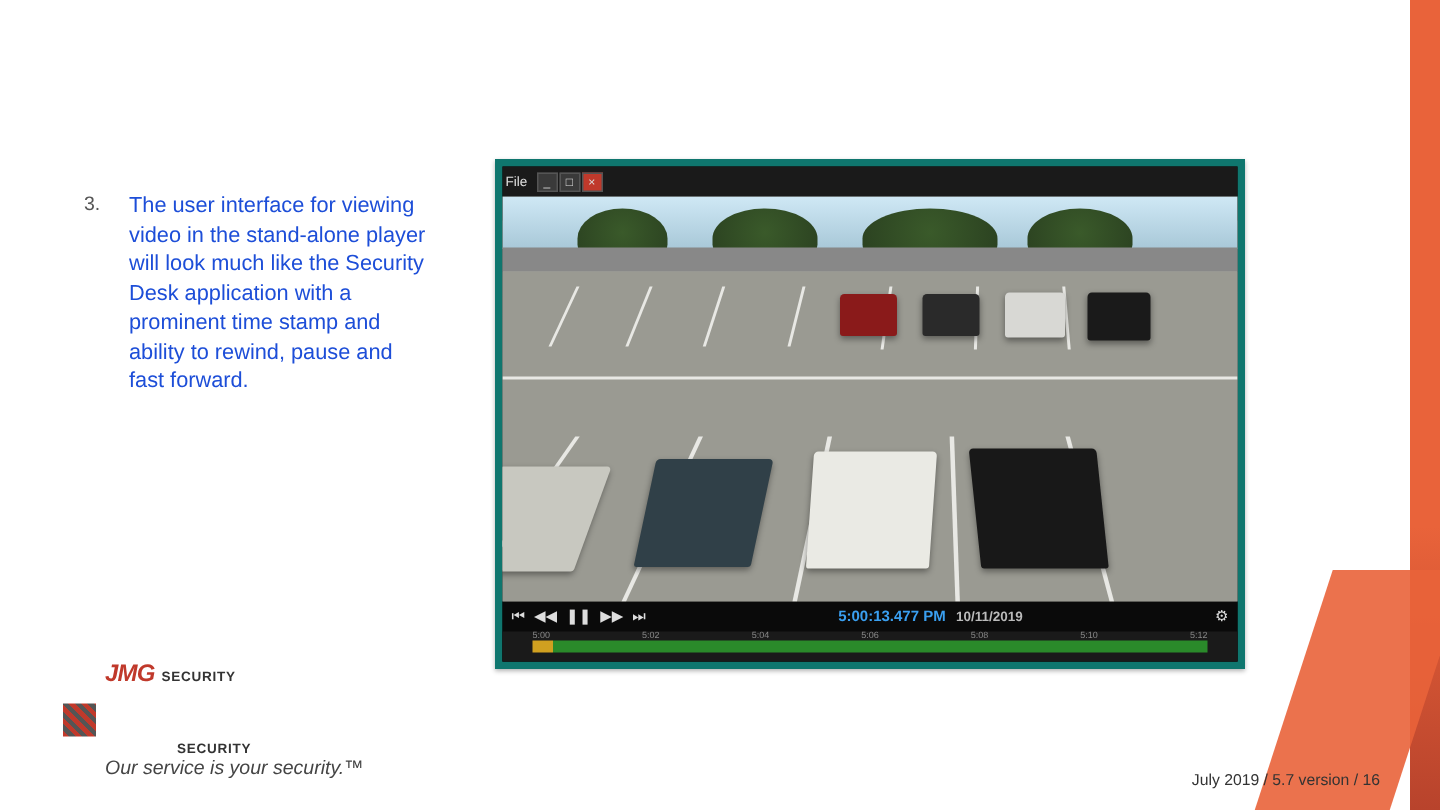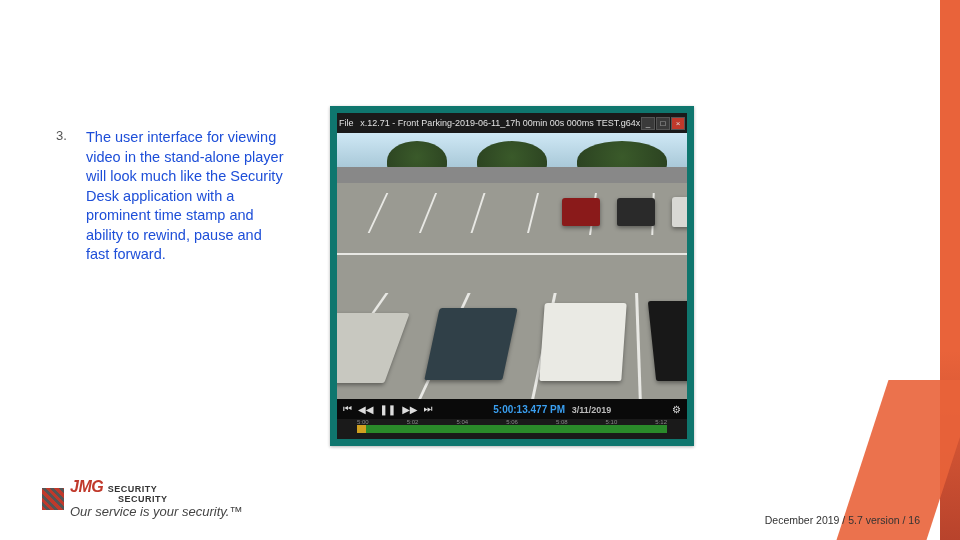--- a/index.html
+++ b/index.html
@@ -4,21 +4,21 @@
 <style>
   * { box-sizing: border-box; margin: 0; padding: 0; }
   html, body { width: 960px; height: 540px; font-family: "Segoe UI", Arial, sans-serif; background: #fff; overflow: hidden; }
   .slide { position: relative; width: 960px; height: 540px; }
   .accent-bar { position: absolute; right: 0; top: 0; width: 20px; height: 540px; background: linear-gradient(180deg, #e9633a 0%, #e9633a 65%, #b8432c 100%); }
   .accent-diag { position: absolute; right: 14px; bottom: -40px; width: 90px; height: 200px; background: #e9633a; transform: skewX(-18deg); opacity: 0.9; }
   .title { position: absolute; left: 42px; top: 48px; font-size: 32px; font-weight: 700; color: #c84f34; letter-spacing: 0.2px; }
   .content { position: absolute; left: 56px; top: 128px; width: 230px; display: flex; gap: 16px; }
   .num { font-size: 13px; color: #555; min-width: 14px; }
   .para { font-size: 14.5px; line-height: 1.35; color: #1d4ed8; }
-  .player { position: absolute; left: 330px; top: 106px; width: 364px; height: 340px; border: 7px solid #0f766e; background: #000; display: flex; flex-direction: column; box-shadow: 0 1px 3px rgba(0,0,0,0.3); }
+  .player { position: absolute; left: 330px; top: 106px; width: 500px; height: 340px; border: 5px solid #0f766e; background: #000; display: flex; flex-direction: column; box-shadow: 0 1px 3px rgba(0,0,0,0.3); }
   .titlebar { height: 20px; background: #1a1a1a; display: flex; align-items: center; color: #e0e0e0; font-size: 9px; padding: 0 2px; }
   .titlebar .menu { margin-right: 6px; }
   .titlebar .wtitle { flex: 1; text-align: center; white-space: nowrap; overflow: hidden; }
   .winbtns { display: flex; gap: 1px; }
   .winbtn { width: 14px; height: 13px; background: #3a3a3a; display: flex; align-items: center; justify-content: center; font-size: 8px; color: #ddd; border: 1px solid #555; }
   .winbtn.close { background: #c0392b; }
   .overlay-label { background: rgba(0,0,0,0.55); color: #fff; font-size: 9px; padding: 3px 6px; align-self: flex-start; margin: 0; }
   .video-area { flex: 1; position: relative; background: linear-gradient(180deg, #9aa09a 0%, #b0b0aa 40%, #8a8a82 100%); overflow: hidden; }
   .sky { position: absolute; top: 0; left: 0; right: 0; height: 35px; background: linear-gradient(180deg, #cfe8f5 0%, #a8c8d8 100%); }
   .tree { position: absolute; top: 8px; width: 60px; height: 40px; background: radial-gradient(circle at 50% 40%, #3a5a2a, #2a4020); border-radius: 50% 50% 40% 40%; }
@@ -31,41 +31,40 @@
   .ctrl-btn { color: #ddd; font-size: 10px; cursor: default; }
   .timestamp { flex: 1; text-align: center; color: #3a9ff0; font-size: 10px; font-weight: 600; }
   .date { color: #bbb; font-size: 9px; margin-left: 4px; }
   .timeline { height: 20px; background: #1a1a1a; position: relative; display: flex; align-items: center; }
   .tl-track { position: absolute; left: 20px; right: 20px; top: 6px; height: 8px; background: linear-gradient(90deg, #d0a020 0%, #d0a020 3%, #2a8a2a 3%, #2a8a2a 100%); }
   .tl-ticks { position: absolute; left: 20px; right: 20px; top: 0; display: flex; justify-content: space-between; font-size: 6px; color: #888; }
   .logo { position: absolute; left: 42px; bottom: 22px; display: flex; align-items: center; gap: 6px; }
   .logo-mark { width: 22px; height: 22px; background: repeating-linear-gradient(45deg, #c0392b 0 3px, #555 3px 6px); }
   .logo-text { display: flex; flex-direction: column; line-height: 1; }
   .logo-jmg { font-weight: 900; font-size: 16px; font-style: italic; color: #c0392b; letter-spacing: -0.5px; }
-  .logo-sec { font-weight: 800; font-size: 9px; color: #333; letter-spacing: 0.5px; }
+  .logo-sec { font-weight: 800; font-size: 9px; color: #333; letter-spacing: 0.5px; margin-top: 37px; }
   .tagline { font-size: 13px; color: #444; font-style: italic; margin-top: 1px; }
   .footer { position: absolute; right: 40px; bottom: 14px; font-size: 10.5px; color: #333; z-index: 5; }
 </style>
 </head>
 <body>
 
 <div class="slide">
   <div class="accent-bar"></div>
   <div class="accent-diag"></div>
 
 
   <div class="content">
     <div class="num">3.</div>
     <div class="para">The user interface for viewing video in the stand-alone player will look much like the Security Desk application with a prominent time stamp and ability to rewind, pause and fast forward.</div>
   </div>
 
   <div class="player">
     <div class="titlebar">
       <span class="menu">File</span>
-      <span class="wtitle">x.12.71 - Front Parking-2019-06-11_17h 00min 00s 000ms TEST.g64x</span>
       <div class="winbtns">
         <div class="winbtn">_</div>
         <div class="winbtn">□</div>
         <div class="winbtn close">×</div>
       </div>
     </div>
     <div class="video-area">
       <div class="overlay-label">x.12.71 - Front Parking</div>
       <div class="sky"></div>
       <div class="tree" style="left:50px"></div>
@@ -104,21 +103,21 @@
     </div>
     <div class="controls">
       <div class="ctrl-row">
         <span class="ctrl-btn">⏮</span>
         <span class="ctrl-btn">◀◀</span>
         <span class="ctrl-btn">❚❚</span>
         <span class="ctrl-btn">▶▶</span>
         <span class="ctrl-btn">⏭</span>
         <span class="timestamp">
           <span>5:00:13.477 PM</span>
-          <span class="date">3/11/2019</span>
+          <span class="date">10/11/2019</span>
         </span>
         <span class="ctrl-btn">⚙</span>
       </div>
       <div class="timeline">
         <div class="tl-ticks">
           <span>5:00</span>
           <span>5:02</span>
           <span>5:04</span>
           <span>5:06</span>
           <span>5:08</span>
@@ -135,14 +134,14 @@
     <div class="logo-text">
       <div>
         <span class="logo-jmg">JMG</span>
         <span class="logo-sec">SECURITY</span>
       </div>
       <span class="logo-sec" style="margin-left:48px">SECURITY</span>
       <span class="tagline">Our service is your security.™</span>
     </div>
   </div>
 
-  <div class="footer">December 2019 / 5.7 version / 16</div>
+  <div class="footer">July 2019 / 5.7 version / 16</div>
 </div>
 
 </body></html>

